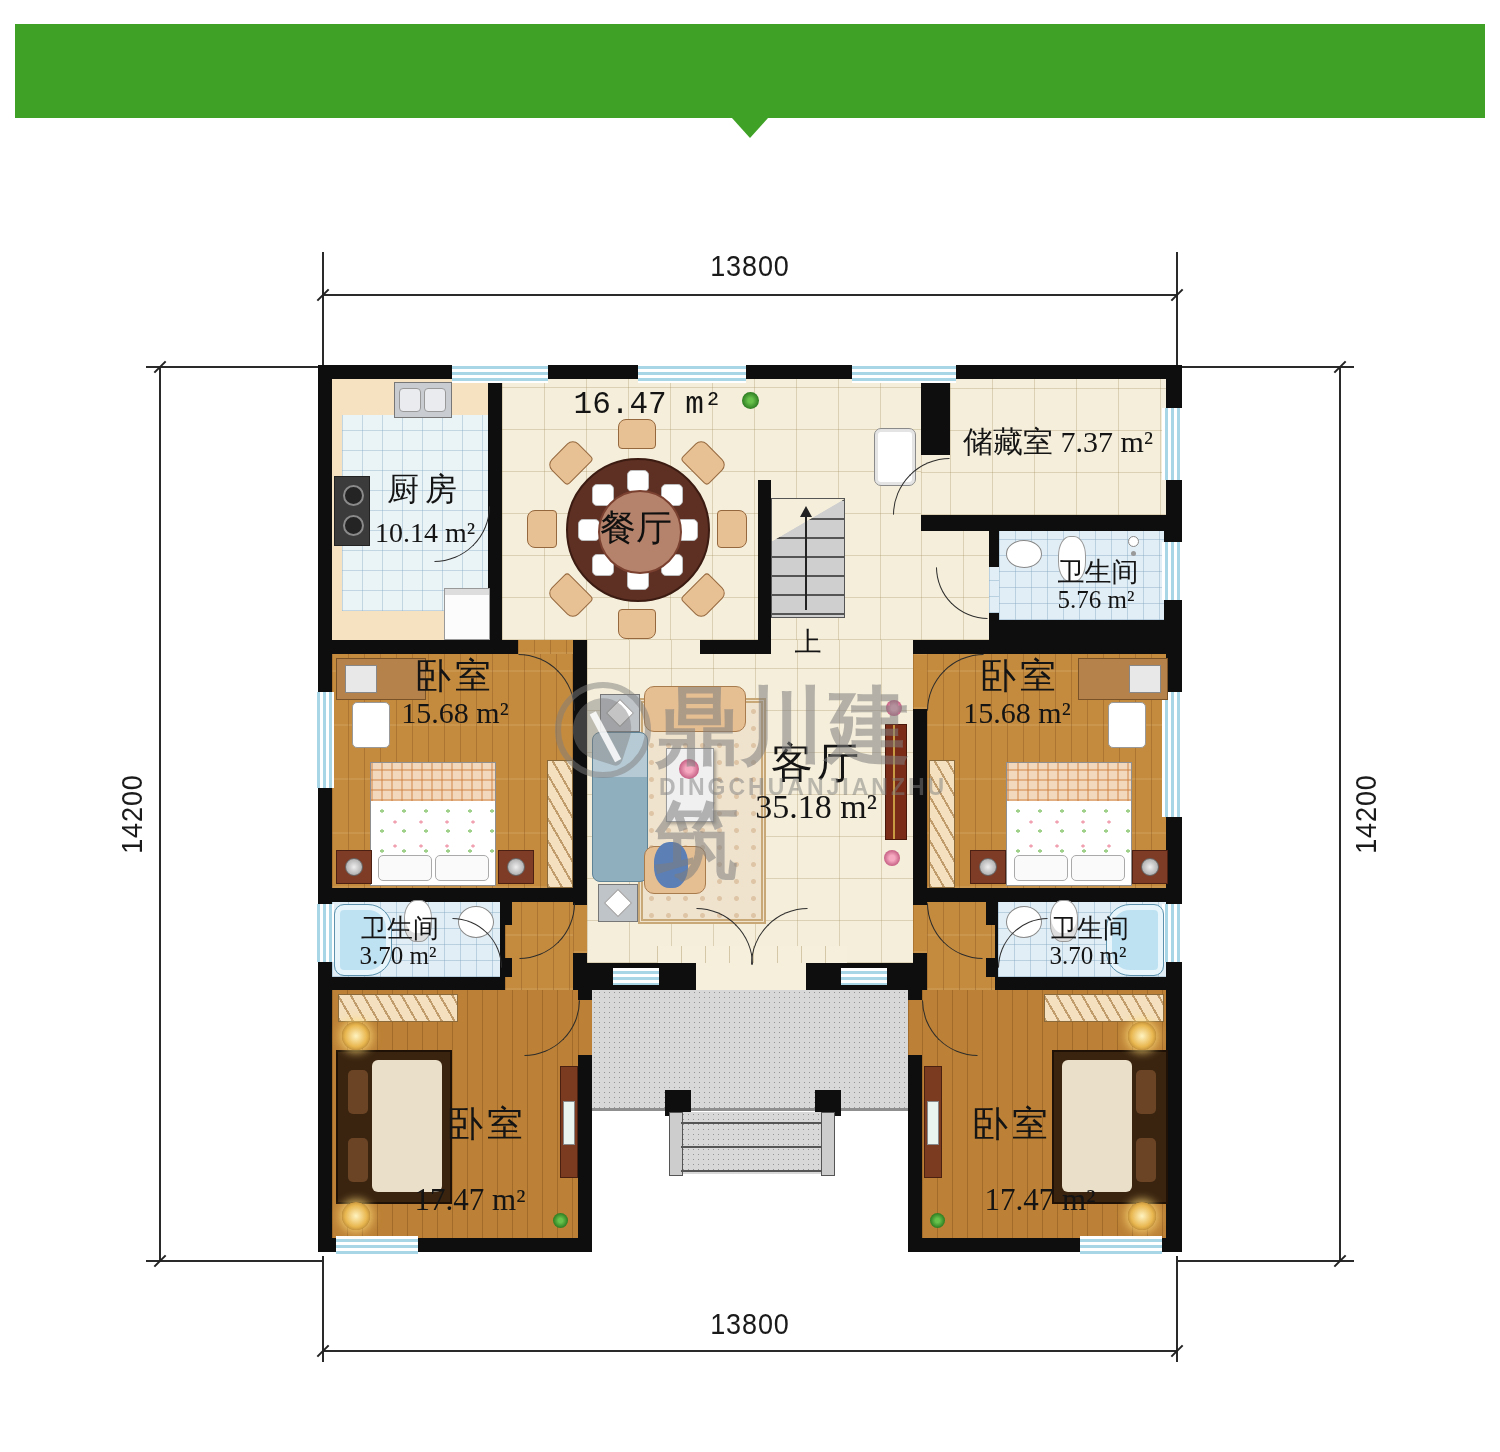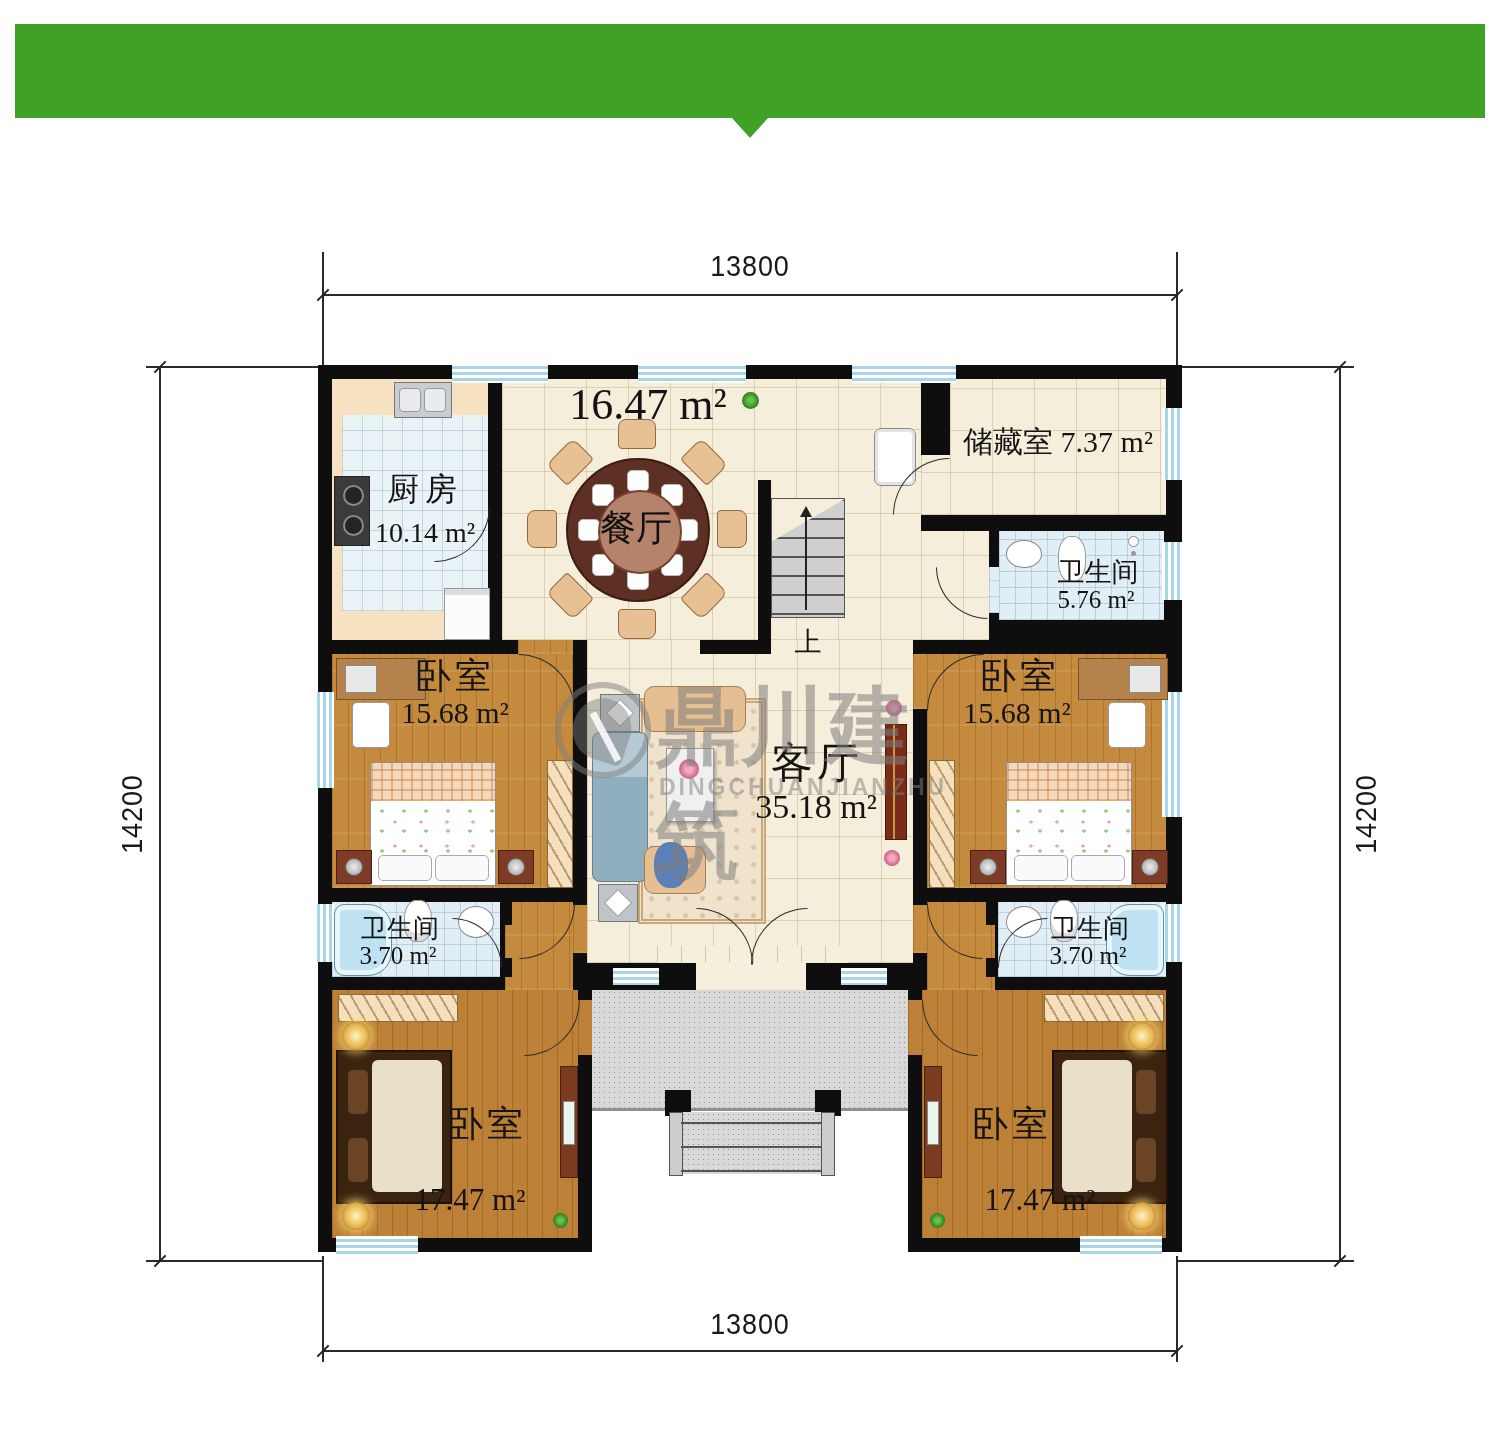--- a/index.html
+++ b/index.html
@@ -309,21 +309,21 @@
   <div class="arc" style="left:998px;top:918px;width:48px;height:48px;border-radius:100% 0 0 0;border-bottom-color:transparent;border-right-color:transparent;"></div>
   <div class="arc" style="left:519px;top:903px;width:54px;height:54px;border-radius:0 0 100% 0;border-top-color:transparent;border-left-color:transparent;"></div>
   <div class="arc" style="left:927px;top:903px;width:54px;height:54px;border-radius:0 0 0 100%;border-top-color:transparent;border-right-color:transparent;"></div>
   <div class="arc" style="left:524px;top:1000px;width:54px;height:54px;border-radius:0 0 100% 0;border-top-color:transparent;border-left-color:transparent;"></div>
   <div class="arc" style="left:922px;top:1000px;width:54px;height:54px;border-radius:0 0 0 100%;border-top-color:transparent;border-right-color:transparent;"></div>
   <div class="arc" style="left:696px;top:908px;width:55px;height:55px;border-radius:0 100% 0 0;border-bottom-color:transparent;border-left-color:transparent;"></div>
   <div class="arc" style="left:751px;top:908px;width:55px;height:55px;border-radius:100% 0 0 0;border-bottom-color:transparent;border-right-color:transparent;"></div>
 
   <div class="lbl" style="left:425px;top:490px;font-size:32px;letter-spacing:6px;">厨房</div>
   <div class="lbl" style="left:425px;top:533px;font-size:28px;">10.14 m²</div>
-  <div class="lbl" style="left:648px;top:404px;font-size:44px;">16.47 m²</div>
+  <div class="lbl" style="left:648px;top:404px;font-size:31px;font-family:Liberation Mono, monospace;">16.47 m²</div>
   <div class="lbl" style="left:636px;top:528px;font-size:36px;color:#101010;">餐厅</div>
   <div class="lbl" style="left:1058px;top:442px;font-size:30px;">
     <span>储藏室</span>
     <span>7.37 m²</span>
   </div>
   <div class="lbl" style="left:1098px;top:572px;font-size:27px;">卫生间</div>
   <div class="lbl" style="left:1096px;top:600px;font-size:25px;">5.76 m²</div>
   <div class="lbl" style="left:455px;top:676px;font-size:36px;letter-spacing:4px;">卧室</div>
   <div class="lbl" style="left:455px;top:713px;font-size:30px;">15.68 m²</div>
   <div class="lbl" style="left:1020px;top:676px;font-size:36px;letter-spacing:4px;">卧室</div>

